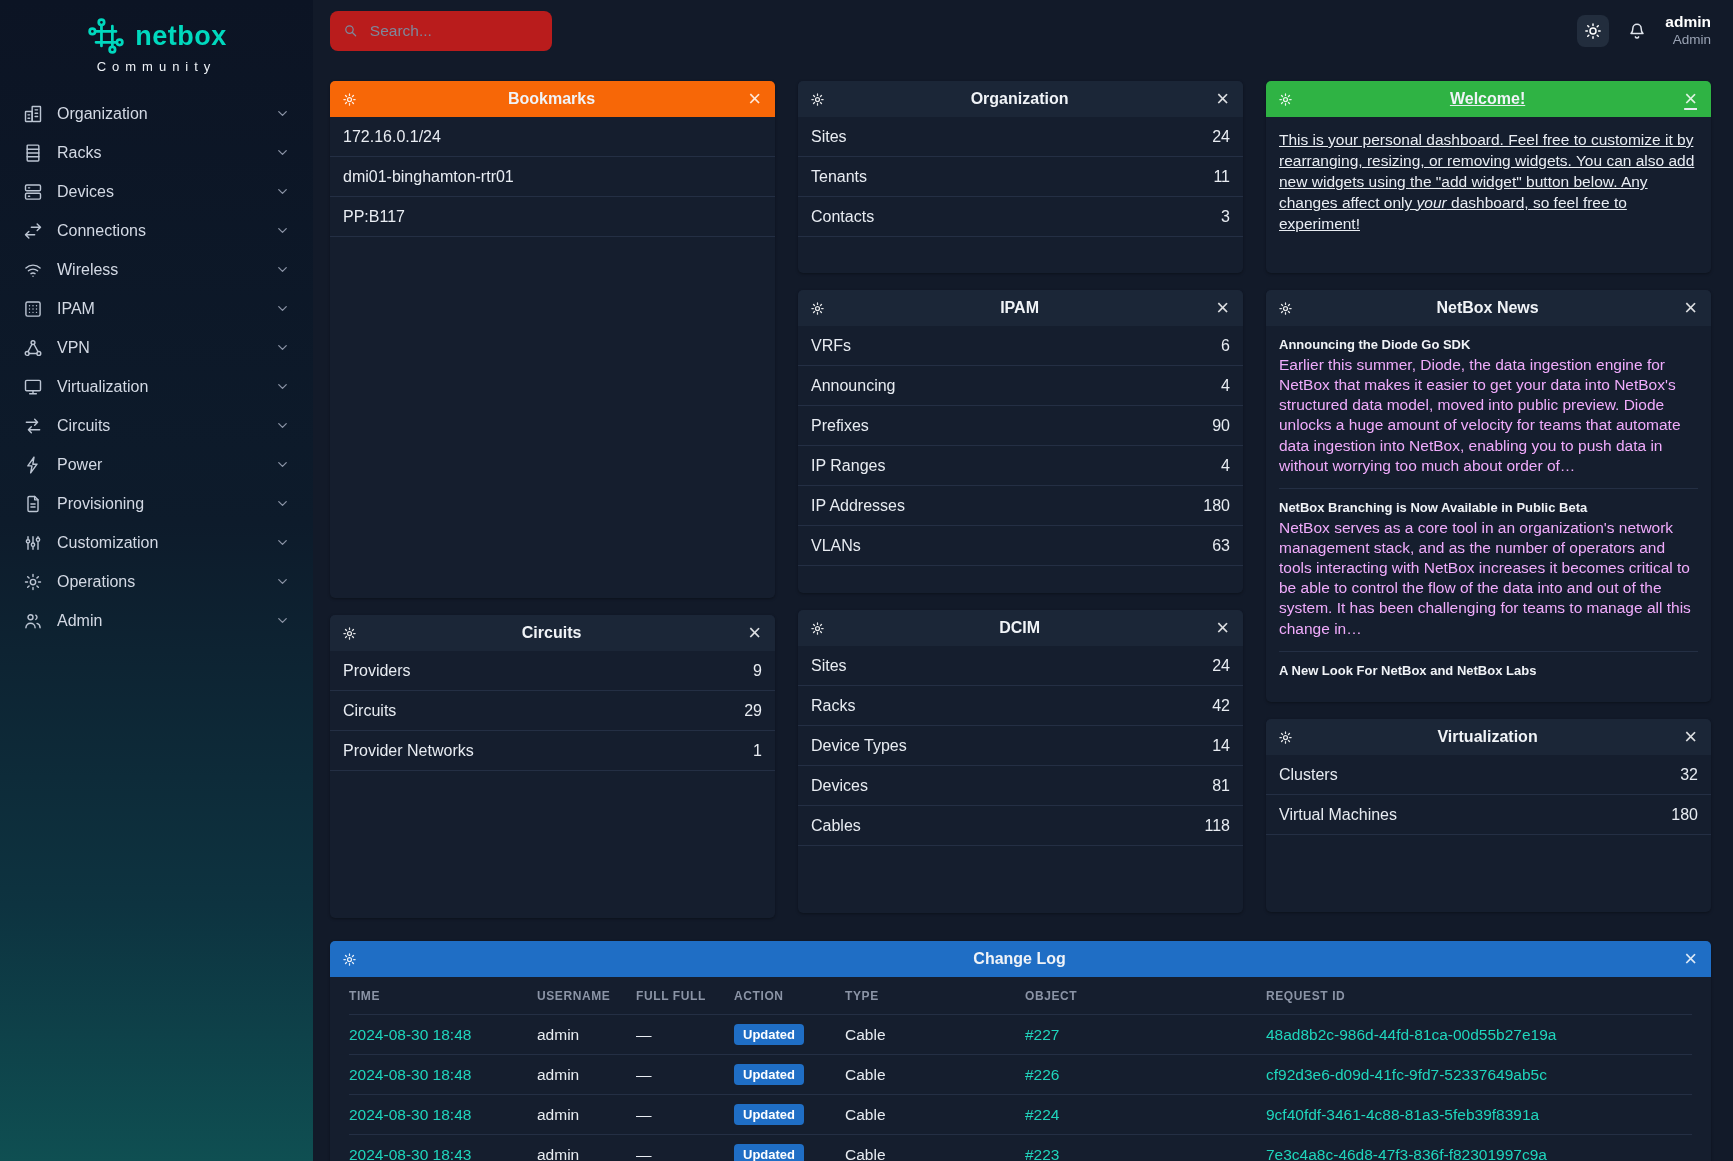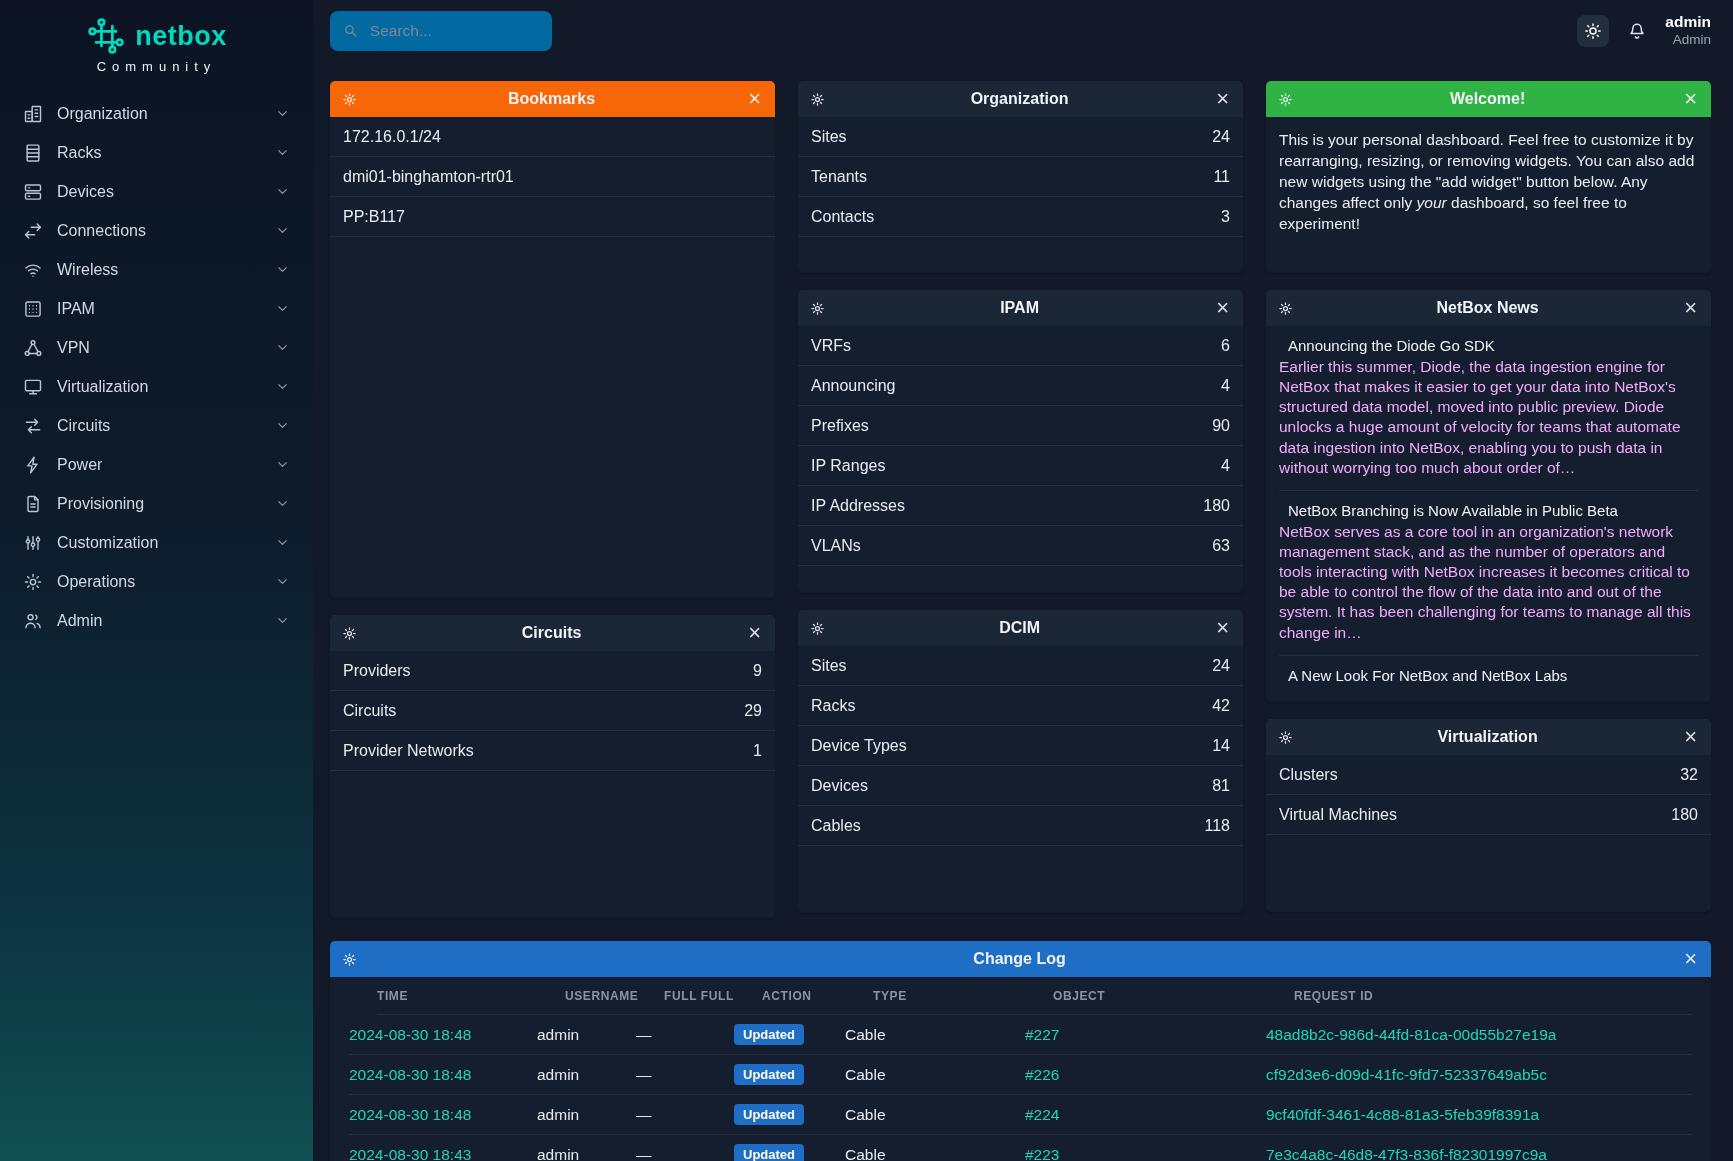--- a/index.html
+++ b/index.html
@@ -28,21 +28,21 @@
   }
   .nav-item .i { color:#bcc5d3; flex:none; }
   .nav-label { flex:1; }
   .chev { color:#8b94a6; flex:none; }
 
   
   .main { flex:1; display:flex; flex-direction:column; min-width:0; }
   .topbar { height:61px; flex:none; display:flex; align-items:center; padding:0 22px 0 17px; }
   .search {
     display:flex; align-items:center; gap:10px; width:222px; height:40px;
-    background:#0369a1; border-radius:8px; padding:0 13px; color:#7e889b;
+    background:#b91c1c; border-radius:8px; padding:0 13px; color:#7e889b;
   }
   .search input { background:transparent; border:0; outline:0; color:#e8ecf2; font-size:15.5px; width:100%; }
   .search input::placeholder { color:#7e889b; }
   .top-actions { margin-left:auto; display:flex; align-items:center; gap:18px; }
   .theme-btn {
     width:32px; height:32px; border-radius:8px; background:#222d3d; color:#ffffff;
     display:flex; align-items:center; justify-content:center; cursor:pointer;
   }
   .bell-btn { color:#dfe4ec; display:flex; cursor:pointer; }
   .user { text-align:right; line-height:1.22; cursor:pointer; }
@@ -61,47 +61,47 @@
   .card-header.blue   { background:#1f6ec5; }
   .gear-btn { color:rgba(255,255,255,.88); display:flex; cursor:pointer; }
   .card-title { flex:1; text-align:center; color:#f0f3f7; font-weight:600; font-size:16px; }
   .close-btn { color:rgba(255,255,255,.85); font-size:22px; line-height:1; cursor:pointer; padding:0 2px; }
 
   #card-bookmarks { height:517px; }
   #card-circuits { height:303px; }
   #card-organization { height:192px; }
   #card-ipam { height:303px; }
   #card-dcim { height:303px; }
-  #card-welcome { height:192px; }
+  #card-welcome { height:192px;text-decoration:underline; }
   #card-news { height:412px; }
   #card-virtualization { height:193px; }
   #card-changelog { height:400px; flex:none; width:1381px; }
 
   .stat-row {
     display:flex; justify-content:space-between; align-items:center;
     height:40px; flex:none; padding:0 13px; border-bottom:1px solid #242f44;
     font-size:16px; cursor:pointer;
   }
   .bm-item {
     display:flex; align-items:center; height:40px; flex:none; padding:0 13px;
     border-bottom:1px solid #242f44; font-size:16px; color:#e9edf3; cursor:pointer;
   }
   .welcome-body { padding:12px 13px; font-size:15.5px; line-height:1.36; color:#e9edf3; margin:0; }
   .news { padding:0 13px; }
   .news-item { padding:11px 0 12px; border-bottom:1px solid #242f44; }
   .news-item:last-child { border-bottom:none; }
-  .news-title { font-weight:400; font-size:15px; color:#f0f3f7; margin-bottom:3px; cursor:pointer;margin-left:9px; }
+  .news-title { font-weight:700; font-size:13px; color:#f0f3f7; margin-bottom:3px; cursor:pointer; }
   .news-body { font-size:15.5px; line-height:1.3; color:#f0abfc; }
 
   .cl-table { padding:0 19px; }
   .cl-row {
     display:grid; grid-template-columns:188px 99px 98px 111px 180px 241px 1fr;
     align-items:center; height:40px; border-bottom:1px solid #242f44; font-size:15.5px;
   }
-  .cl-head { height:38px; font-size:12px; letter-spacing:.6px; color:#8b94a6; font-weight:700;margin-left:28px; }
+  .cl-head { height:38px; font-size:12px; letter-spacing:.6px; color:#8b94a6; font-weight:700; }
   .link { color:#1fd6bd; text-decoration:none; cursor:pointer; }
   .badge {
     display:inline-block; background:#1f6ec5; color:#fff; font-size:13px; font-weight:600;
     padding:3px 9px; border-radius:4px;
   }
 </style>
 </head>
 <body>
 
 <div class="app">

